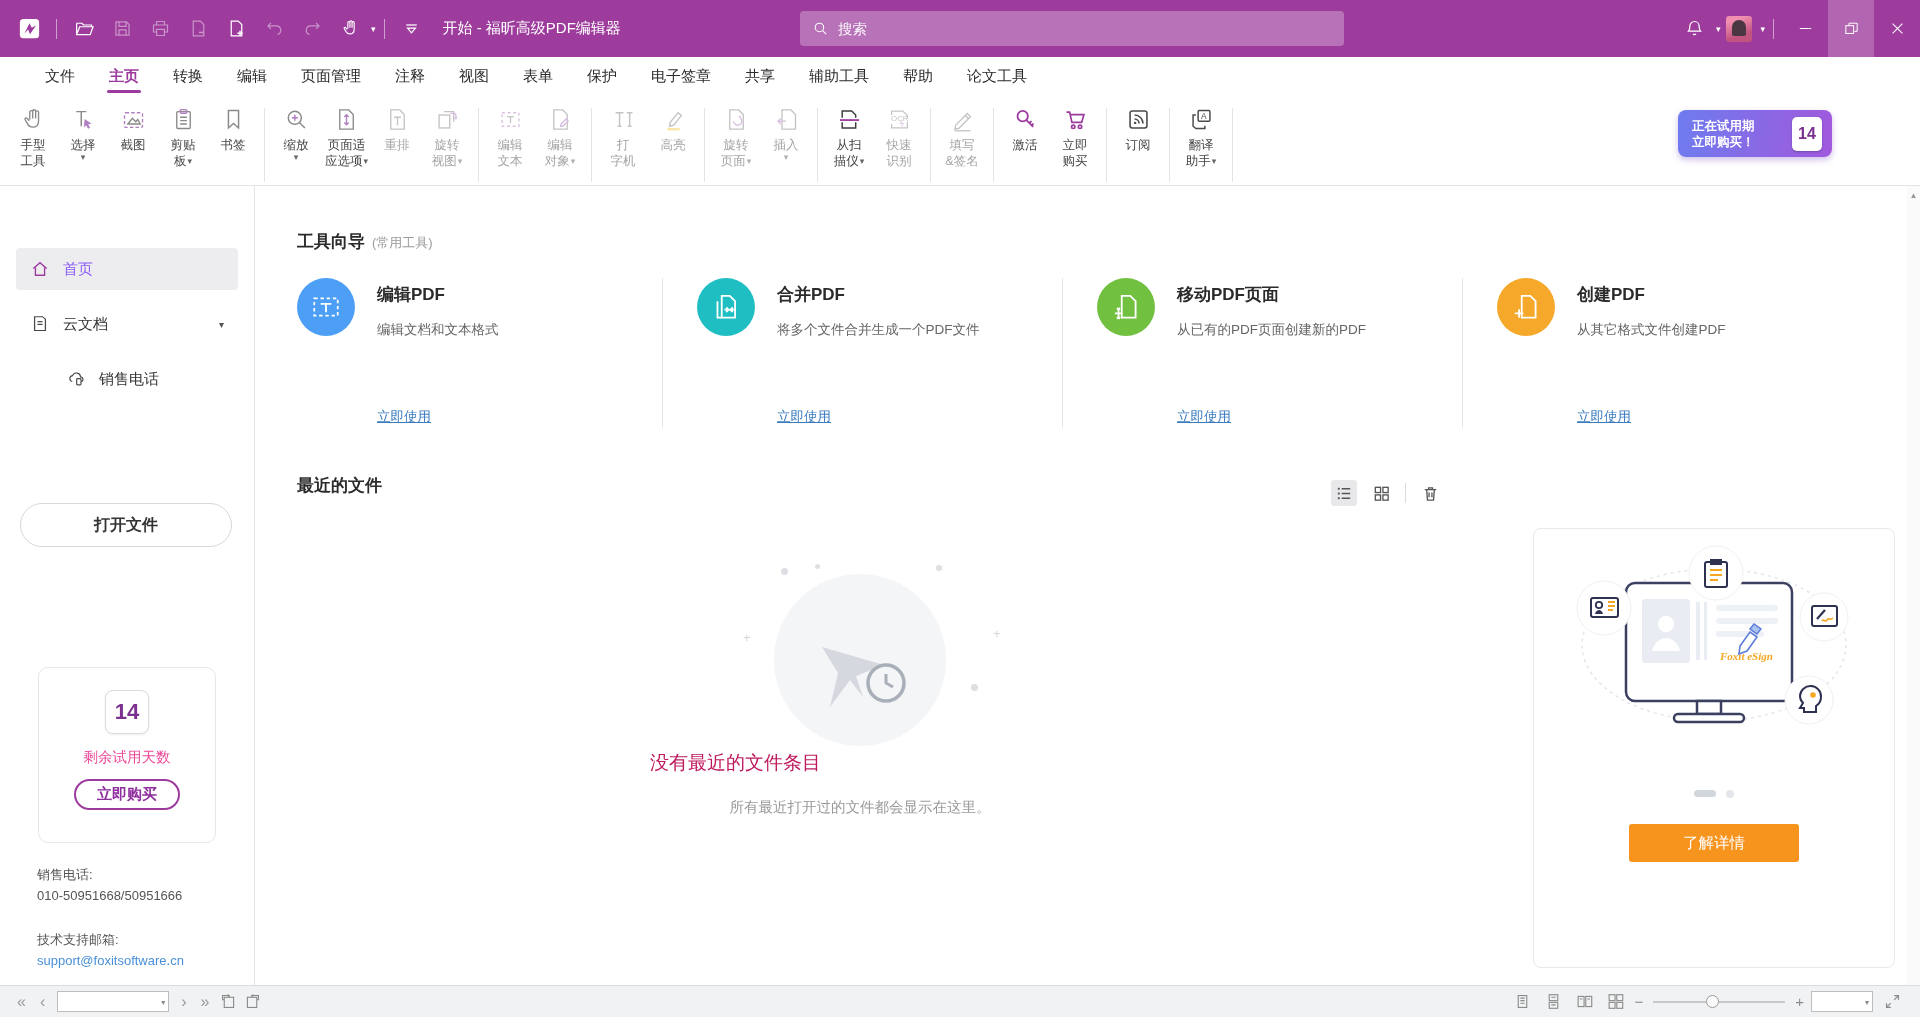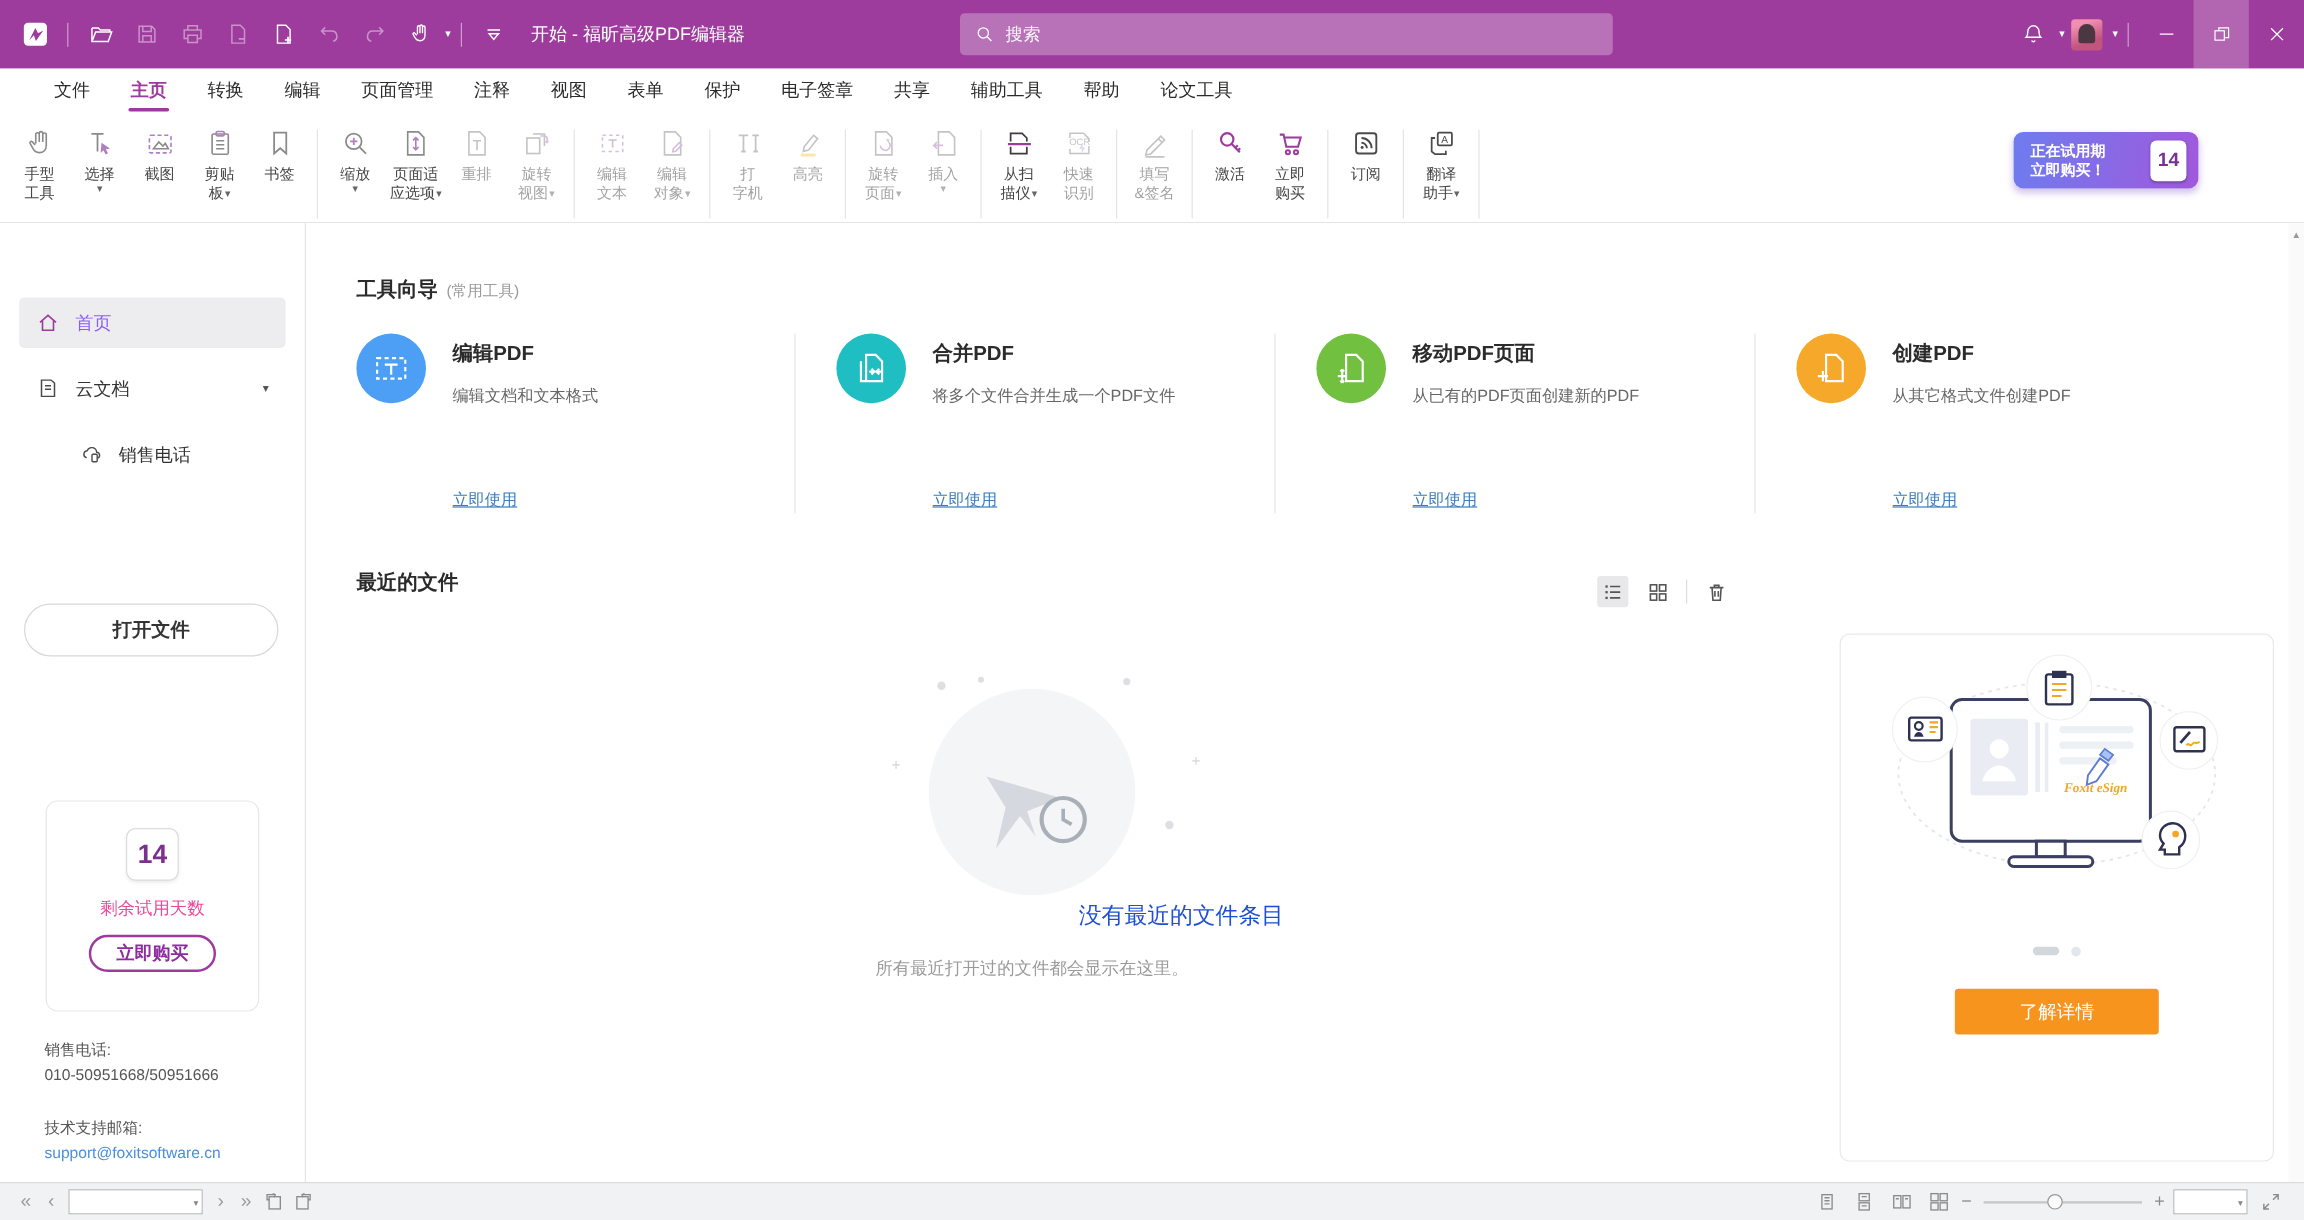--- a/index.html
+++ b/index.html
@@ -76,21 +76,21 @@
 .recent-head{position:absolute;left:42px;top:288px;font-size:17px;font-weight:bold;color:#2b2b2b}
 .view-tools{position:absolute;top:294px;left:1076px;display:flex;align-items:center;gap:11px}
 .vt{width:26px;height:26px;display:flex;align-items:center;justify-content:center;border-radius:3px;cursor:pointer}
 .vt svg{width:19px;height:19px}
 .vt.active{background:#E8E8EB}
 .vt-sep{width:1px;height:20px;background:#DCDCDC}
 .empty-circle{position:absolute;left:519px;top:388px;width:172px;height:172px;border-radius:50%;background:#F4F5F7;display:flex;align-items:center;justify-content:center}
 .empty-circle svg{width:120px;height:110px}
 .sparkle{position:absolute;color:#D4D6DA;font-size:13px}
 .sdot{position:absolute;border-radius:50%;background:#DDDFE3}
-.e-title{position:absolute;left:395px;top:564px;width:420px;text-align:right;font-size:19px;color:#1d4ed8}
+.e-title{position:absolute;left:395px;top:564px;width:420px;text-align:left;font-size:19px;color:#be185d}
 .e-sub{position:absolute;left:395px;top:612px;width:420px;text-align:center;font-size:14.5px;color:#9a9a9a}
 
 .promo{position:absolute;left:1278px;top:342px;width:362px;height:440px;border:1px solid #E9E9E9;border-radius:8px;text-align:center;padding-top:16px}
 .promo-text{margin-top:12px;font-size:15.5px;color:#6d6d6d;line-height:30px}
 .promo-dots{margin-top:14px}
 .dot-active{display:inline-block;width:22px;height:7px;border-radius:4px;background:#D2D7DC;margin:0 5px;vertical-align:middle}
 .dot{display:inline-block;width:8px;height:8px;border-radius:50%;background:#E3E7EB;margin:0 5px;vertical-align:middle}
 .promo-btn{margin-top:22px;width:170px;height:38px;background:#F7941E;color:#fff;font-size:15.5px;border:0;border-radius:3px;font-family:inherit;cursor:pointer}
 .scrollbar{position:absolute;right:0;top:0;width:13px;bottom:0;background:#FAFAFB}
 .sb-up{font-size:8px;color:#999;text-align:center;padding-top:5px}

